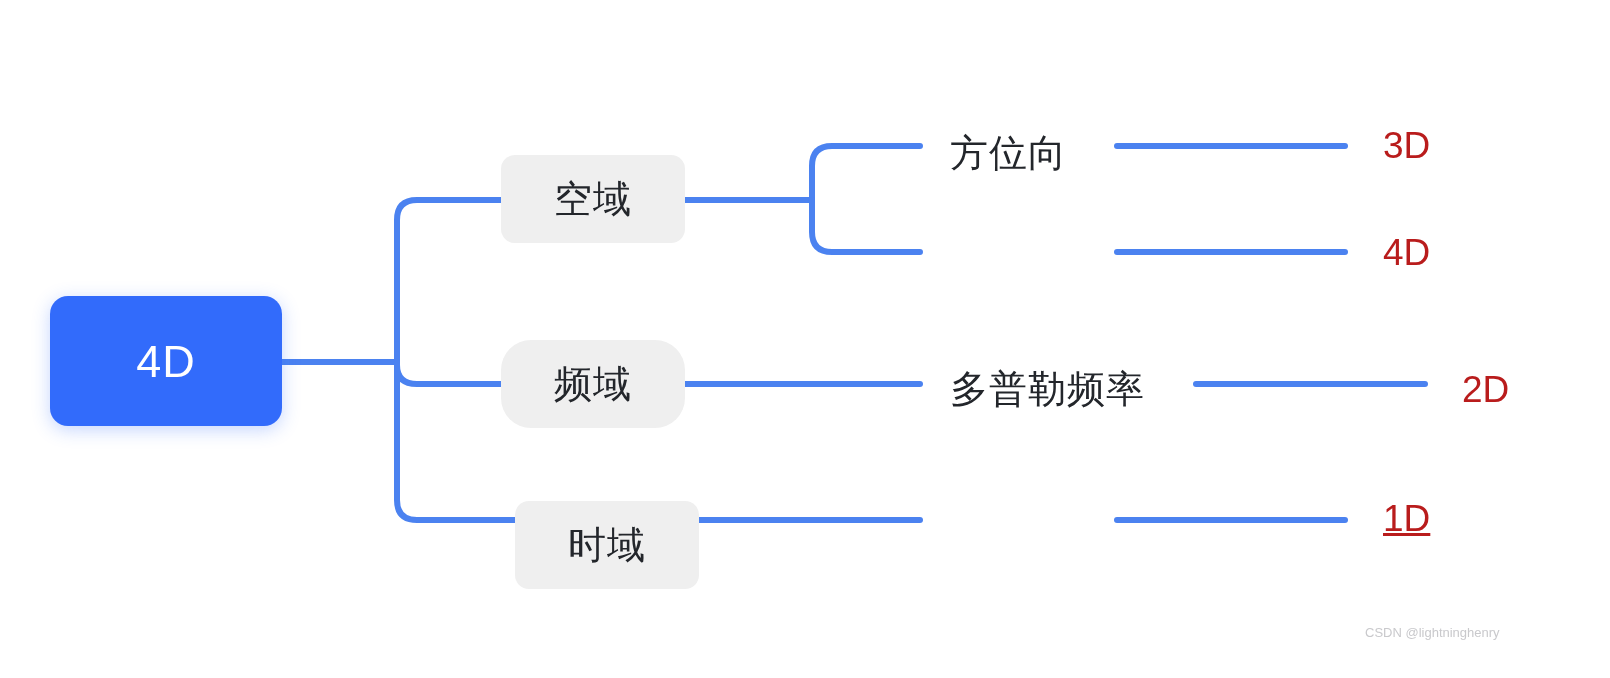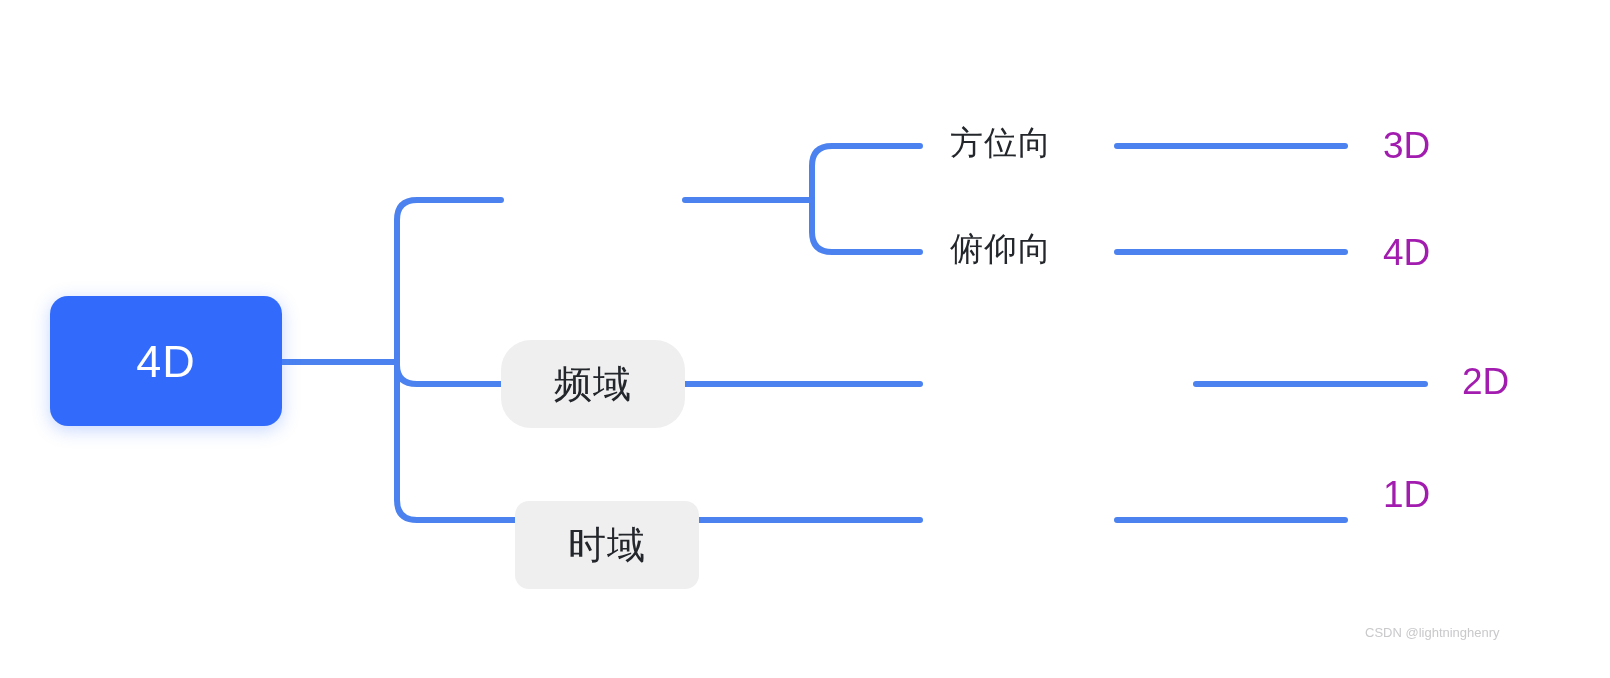--- a/index.html
+++ b/index.html
@@ -56,41 +56,42 @@
     line-height: 1;
     letter-spacing: 1px;
   }
   .branch-1 { left: 501px; top: 155px; }
   .branch-2 { left: 501px; top: 340px; border-radius: 30px; }
   .branch-3 { left: 515px; top: 476px; margin-top: 25px; }
 
   .leaf-label {
     position: absolute;
     color: #23262b;
-    font-size: 33px;
+    font-size: 38px;
     line-height: 1;
     letter-spacing: 1px;
     white-space: nowrap;
+    margin-top: 8px;
   }
   .leaf-1 { left: 950px; top: 126px; }
   .leaf-2 { left: 950px; top: 232px; }
   .leaf-3 { left: 950px; top: 362px; }
   .leaf-4 { left: 950px; top: 499px; }
 
   .dim-label {
     position: absolute;
-    color: #a21caf;
+    color: #b91c1c;
     font-size: 37px;
     line-height: 1;
     white-space: nowrap;
   }
   .dim-1 { left: 1383px; top: 127px; }
   .dim-2 { left: 1383px; top: 234px; }
-  .dim-3 { left: 1462px; top: 363px; }
-  .dim-4 { left: 1383px; top: 476px; }
+  .dim-3 { left: 1462px; top: 371px; }
+  .dim-4 { left: 1383px; top: 500px; text-decoration: underline; }
 
   .watermark {
     position: absolute;
     left: 1365px;
     top: 625px;
     color: #c9c9cc;
     font-size: 13px;
     white-space: nowrap;
   }
 </style>
@@ -124,31 +125,34 @@
       <path d="M 1117 252 L 1345 252"></path>
       <path d="M 1196 384 L 1425 384"></path>
       <path d="M 1117 520 L 1345 520"></path>
     </g>
   </svg>
 
   <div class="node root-node">
     <span class="root-label">4D</span>
   </div>
 
+  <div class="node branch-node branch-1">
+    <span class="branch-label">空域</span>
+  </div>
 
   <div class="node branch-node branch-2">
     <span class="branch-label">频域</span>
   </div>
 
   <div class="node branch-node branch-3">
     <span class="branch-label">时域</span>
   </div>
 
   <div class="leaf-label leaf-1">方位向</div>
-  <div class="leaf-label leaf-2">俯仰向</div>
+  <div class="leaf-label leaf-3">多普勒频率</div>
 
   <div class="dim-label dim-1">3D</div>
   <div class="dim-label dim-2">4D</div>
   <div class="dim-label dim-3">2D</div>
   <div class="dim-label dim-4">1D</div>
 
   <div class="watermark">CSDN @lightninghenry</div>
 
 </div>
 

